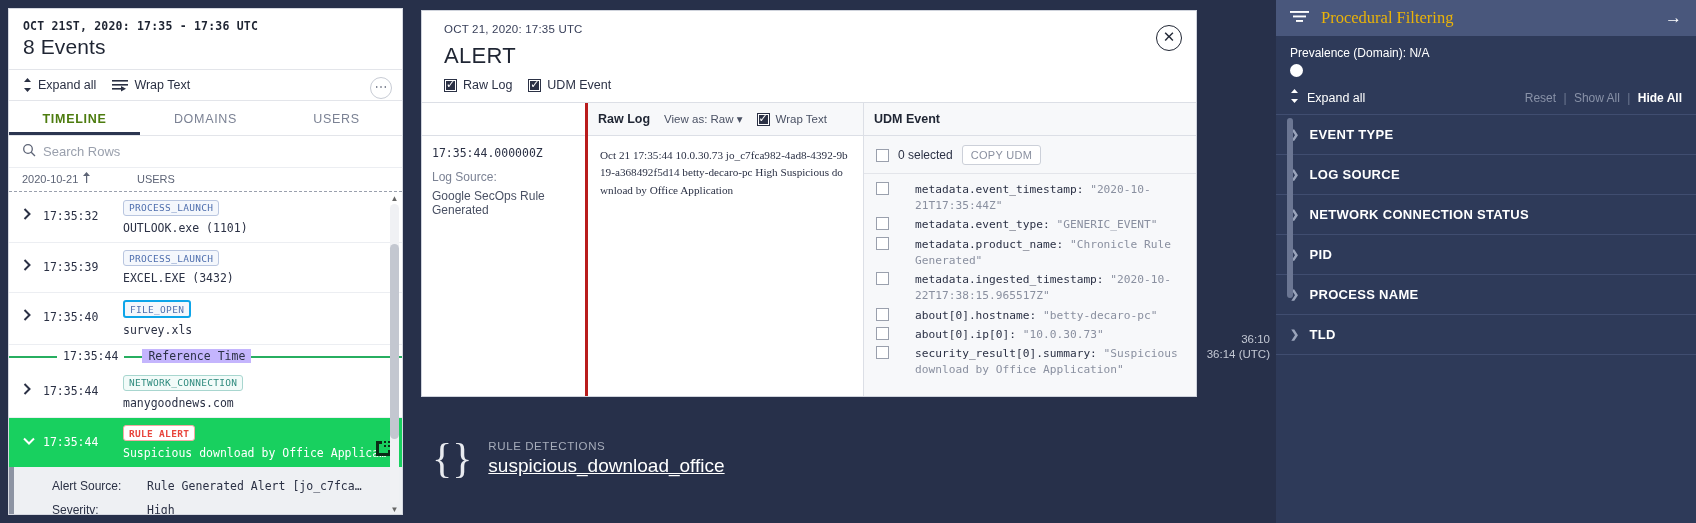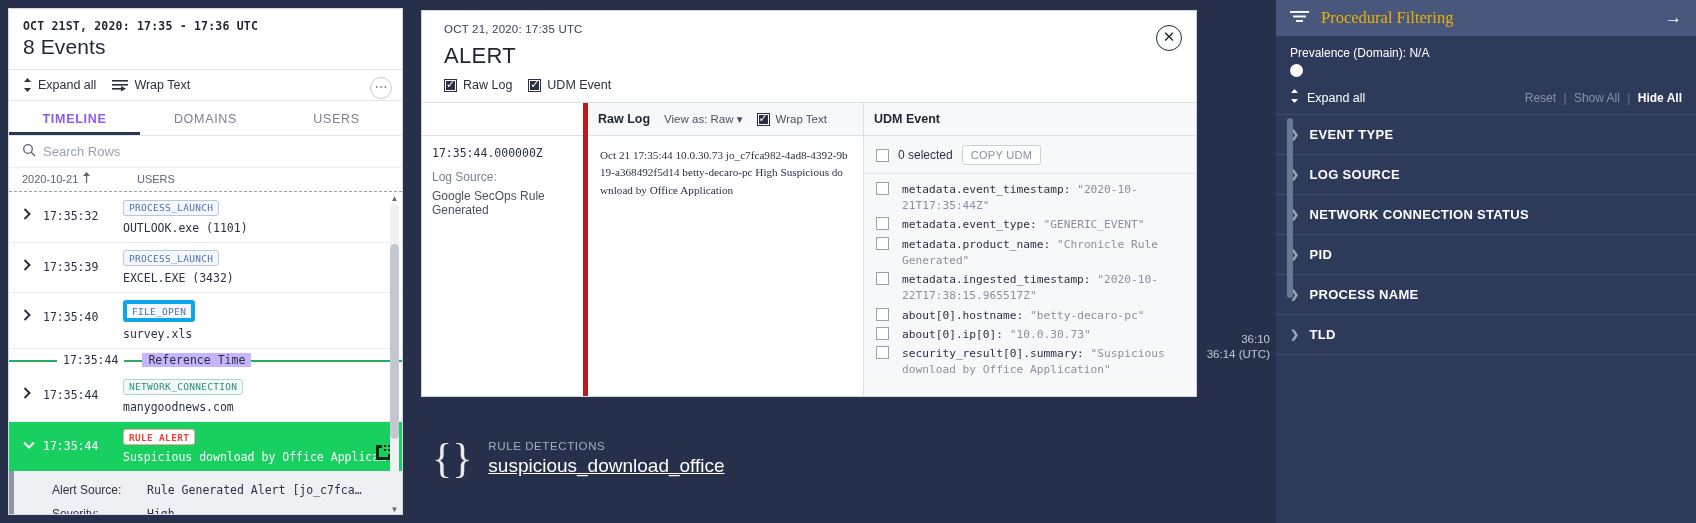--- a/index.html
+++ b/index.html
@@ -30,21 +30,21 @@
     padding:8px 14px; border-top:1px solid #e3e5ea; border-bottom:1px solid #e3e5ea;
     margin-top:6px;
   }
   .tool { display:flex; align-items:center; gap:6px; font-size:12.5px; color:#2a3043; cursor:pointer;}
   .tool svg { display:block; }
   .lp-tabs { display:flex; border-bottom:1px solid #e3e5ea; }
   .lp-tab {
     flex:1; text-align:center; padding:11px 0 9px 0;
     font-size:12.5px; letter-spacing:.7px; color:#7b8294; cursor:pointer;
   }
-  .lp-tab.active { color:#8b5cf6; font-weight:600; box-shadow: inset 0 -3px 0 #2c3650; }
+  .lp-tab.active { color:#4d7c0f; font-weight:600; box-shadow: inset 0 -3px 0 #2c3650; }
   .lp-search {
     display:flex; align-items:center; gap:7px; padding:7px 13px;
     border-bottom:1px solid #eceef2;
   }
   .lp-search span { color:#9aa0ad; font-size:13px; }
   .lp-colhdr {
     display:flex; align-items:center; padding:4px 13px 6px 13px;
     font-size:11px; color:#5d6476;
     border-bottom:1px dashed #9aa0ad;
   }
@@ -58,21 +58,21 @@
   .row .time {
     width:80px; font-family:"DejaVu Sans Mono","Liberation Mono",monospace;
     font-size:11.5px; padding-top:10px; color:#2b3145;
   }
   .row .evt { flex:1; padding-right:10px; }
   .chip {
     display:inline-block; font-family:"DejaVu Sans Mono","Liberation Mono",monospace;
     font-size:9.5px; padding:1.5px 5px; border-radius:3px; letter-spacing:.3px;
   }
   .chip.proc { color:#4f6fae; border:1px solid #b9c6e0; background:#f4f7fc;}
-  .chip.file { color:#4f6fae; border:4px solid #0ea5e9; background:#f4f7fc;}
+  .chip.file { color:#4f6fae; border:2px solid #0ea5e9; background:#f4f7fc;}
   .chip.net  { color:#2f8b7e; border:1px solid #a8d6cf; background:#f2fbf9;}
   .chip.alert{ color:#e8453c; border:1px solid #f3a9a4; background:#ffffff; font-weight:700;}
   .evt-name {
     font-family:"DejaVu Sans Mono","Liberation Mono",monospace;
     font-size:11.5px; color:#2b3145; margin-top:5px; display:block;
     white-space:nowrap; overflow:hidden; text-overflow:ellipsis;
   }
   .refrow { display:flex; align-items:center; height:22px; position:relative;}
   .refrow .line { position:absolute; left:0; right:0; top:50%; height:2px; background:#27ae60;}
   .refrow .t {
@@ -126,21 +126,21 @@
   }
   .box.on::before {
     content:"✓"; position:absolute; left:1px; top:-3px; color:#fff; font-size:11px; z-index:2; line-height:14px;
   }
   .m-close {
     position:absolute; right:14px; top:14px; width:26px; height:26px; border-radius:50%;
     border:1.8px solid #1f2533; color:#1f2533; font-size:15px; text-align:center; line-height:22px;
     cursor:pointer;
   }
   .m-grid { display:flex; flex:1; border-top:1px solid #dcdfe6; min-height:0;}
-  .col-meta { width:166px; border-right:5px solid #b91c1c; background:#fff;}
+  .col-meta { width:166px; border-right:3px solid #b91c1c; background:#fff;}
   .col-raw  { width:276px; border-right:1px solid #dcdfe6; background:#fff;}
   .col-udm  { flex:1; background:#f7f8fa; }
   .colhead { height:33px; display:flex; align-items:center; padding:0 10px; background:#f7f8fa; border-bottom:1px solid #dcdfe6; gap:14px;}
   .colhead .ttl { font-size:12.5px; font-weight:700; color:#1f2533;}
   .viewas { font-size:11.5px; color:#4a5164; cursor:pointer;}
   .colbody { padding:10px 10px 0 10px; }
   .ts { font-family:"DejaVu Sans Mono","Liberation Mono",monospace; font-size:11.5px; color:#2b3145;}
   .lsrc-lbl { font-size:12px; color:#7b8294; margin-top:10px;}
   .lsrc-val { font-size:12px; color:#4a5164; margin-top:5px;}
   .rawtext {
@@ -148,21 +148,21 @@
     color:#2b3145; line-height:1.55; word-break:break-all; padding:11px 12px 0 12px;
   }
   .udm-top { display:flex; align-items:center; gap:9px; padding:9px 12px 8px 12px; border-bottom:1px solid #e3e5ea;}
   .udm-top .lab { font-size:12px; color:#2b3145;}
   .copybtn {
     font-size:11px; color:#8a90a0; border:1px solid #ccd0d9; background:#fff;
     padding:3px 8px; border-radius:3px; letter-spacing:.3px; cursor:pointer;
   }
   .ubox { width:13px; height:13px; border:1.5px solid #9aa0ad; background:#fff; flex:none;}
   .udm-list { padding:8px 12px 0 12px; }
-  .uitem { display:flex; gap:13px; margin-bottom:3px; align-items:flex-start;}
+  .uitem { display:flex; gap:26px; margin-bottom:3px; align-items:flex-start;}
   .uitem .txt {
     font-family:"DejaVu Sans Mono","Liberation Mono",monospace; font-size:11.2px;
     line-height:1.45; color:#2b3145;
   }
   .uitem .txt .v { color:#8a90a0; }
 
   
   #ruledet { position:absolute; left:432px; top:437px; display:flex; align-items:center; gap:16px;}
   .brace { font-size:42px; color:#e8eaef; font-family:"Liberation Serif",serif; line-height:1;}
   .rd-lbl { font-size:11.5px; color:#a7adbb; letter-spacing:.6px;}

